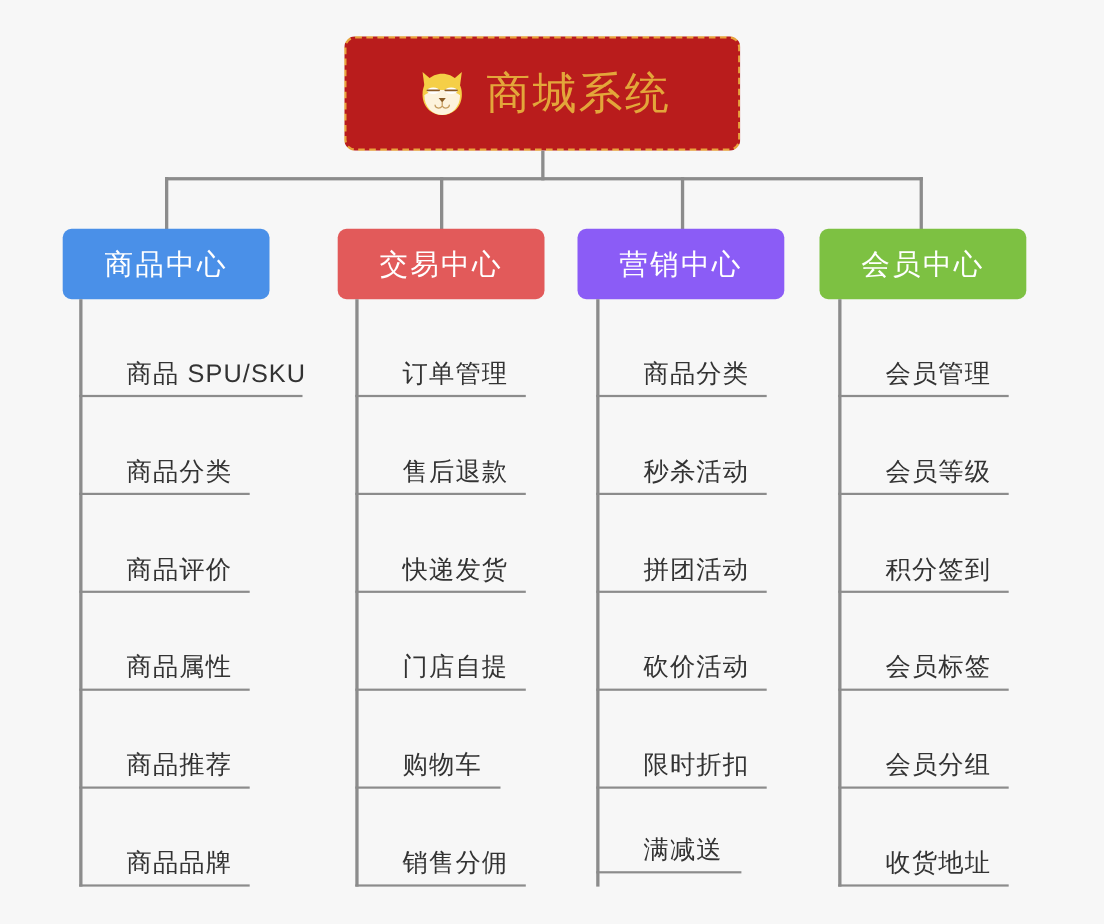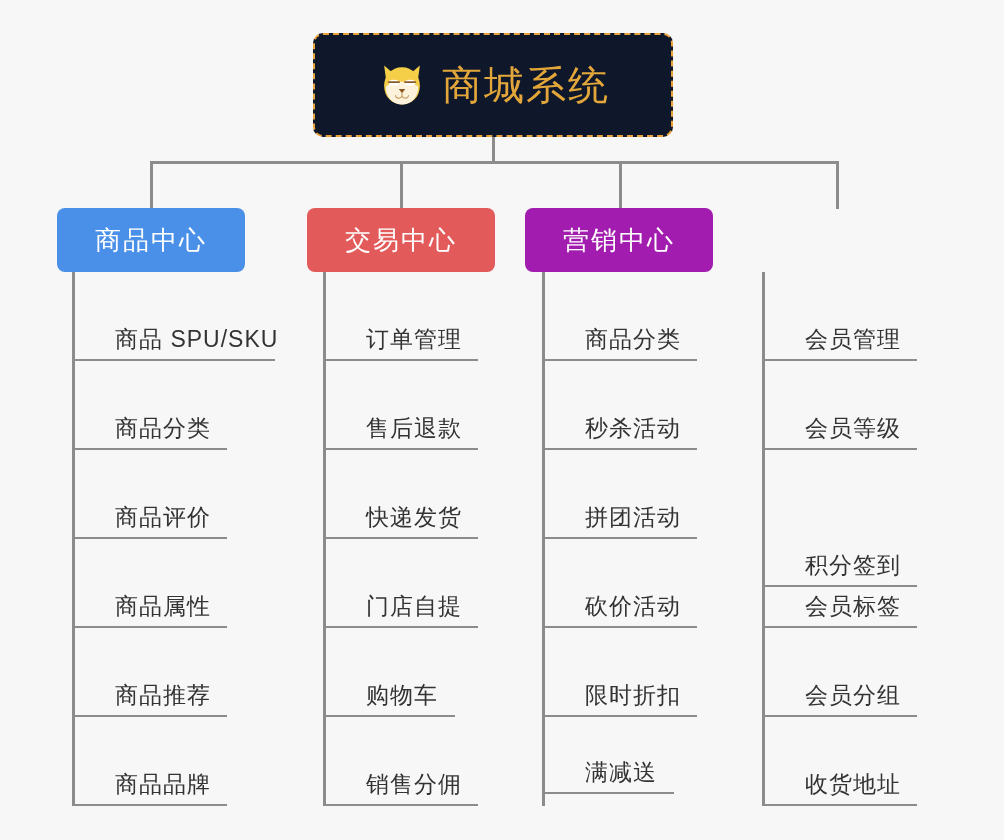--- a/index.html
+++ b/index.html
@@ -22,21 +22,21 @@
     height: 840px;
   }
 
   
   .root-node {
     position: absolute;
     left: 313px;
     top: 33px;
     width: 360px;
     height: 104px;
-    background: #0f172a;
+    background: #b91c1c;
     border: 2px dashed #e8a33d;
     border-radius: 10px;
     box-sizing: border-box;
     display: flex;
     align-items: center;
     justify-content: center;
     gap: 14px;
   }
   .root-icon {
     width: 52px;
@@ -141,24 +141,27 @@
   <div class="line line-v" style="left:836px; top:161px; height:48px;"></div>
 
   <div class="cat-box" style="left:307px; top:208px; background:#e25a5a;">
     <span class="cat-label">交易中心</span>
   </div>
 
   <div class="cat-box" style="left:57px; top:208px; background:#4a90e8;">
     <span class="cat-label">商品中心</span>
   </div>
 
-  <div class="cat-box" style="left:525px; top:208px; background:#a21caf;">
+  <div class="cat-box" style="left:525px; top:208px; background:#8b5cf6;">
     <span class="cat-label">营销中心</span>
   </div>
 
+  <div class="cat-box" style="left:745px; top:208px; background:#7dc142;">
+    <span class="cat-label">会员中心</span>
+  </div>
 
   <div class="leaf-col" style="left:72px;">
     <div class="leaf-trunk" style="height:534px;"></div>
     <div class="leaf-item" style="top:0px;   width:203px;">
         <span class="leaf-label">商品 SPU/SKU</span>
       </div>
     <div class="leaf-item" style="top:89px;  width:155px;">
         <span class="leaf-label">商品分类</span>
       </div>
     <div class="leaf-item" style="top:178px; width:155px;">
@@ -220,21 +223,21 @@
   </div>
 
   <div class="leaf-col" style="left:762px;">
     <div class="leaf-trunk" style="height:534px;"></div>
     <div class="leaf-item" style="top:0px;   width:155px;">
         <span class="leaf-label">会员管理</span>
       </div>
     <div class="leaf-item" style="top:89px;  width:155px;">
         <span class="leaf-label">会员等级</span>
       </div>
-    <div class="leaf-item" style="top:178px; width:155px;margin-top:48px;">
+    <div class="leaf-item" style="top:178px; width:155px;">
         <span class="leaf-label">积分签到</span>
       </div>
     <div class="leaf-item" style="top:267px; width:155px;">
         <span class="leaf-label">会员标签</span>
       </div>
     <div class="leaf-item" style="top:356px; width:155px;">
         <span class="leaf-label">会员分组</span>
       </div>
     <div class="leaf-item" style="top:445px; width:155px;">
         <span class="leaf-label">收货地址</span>

